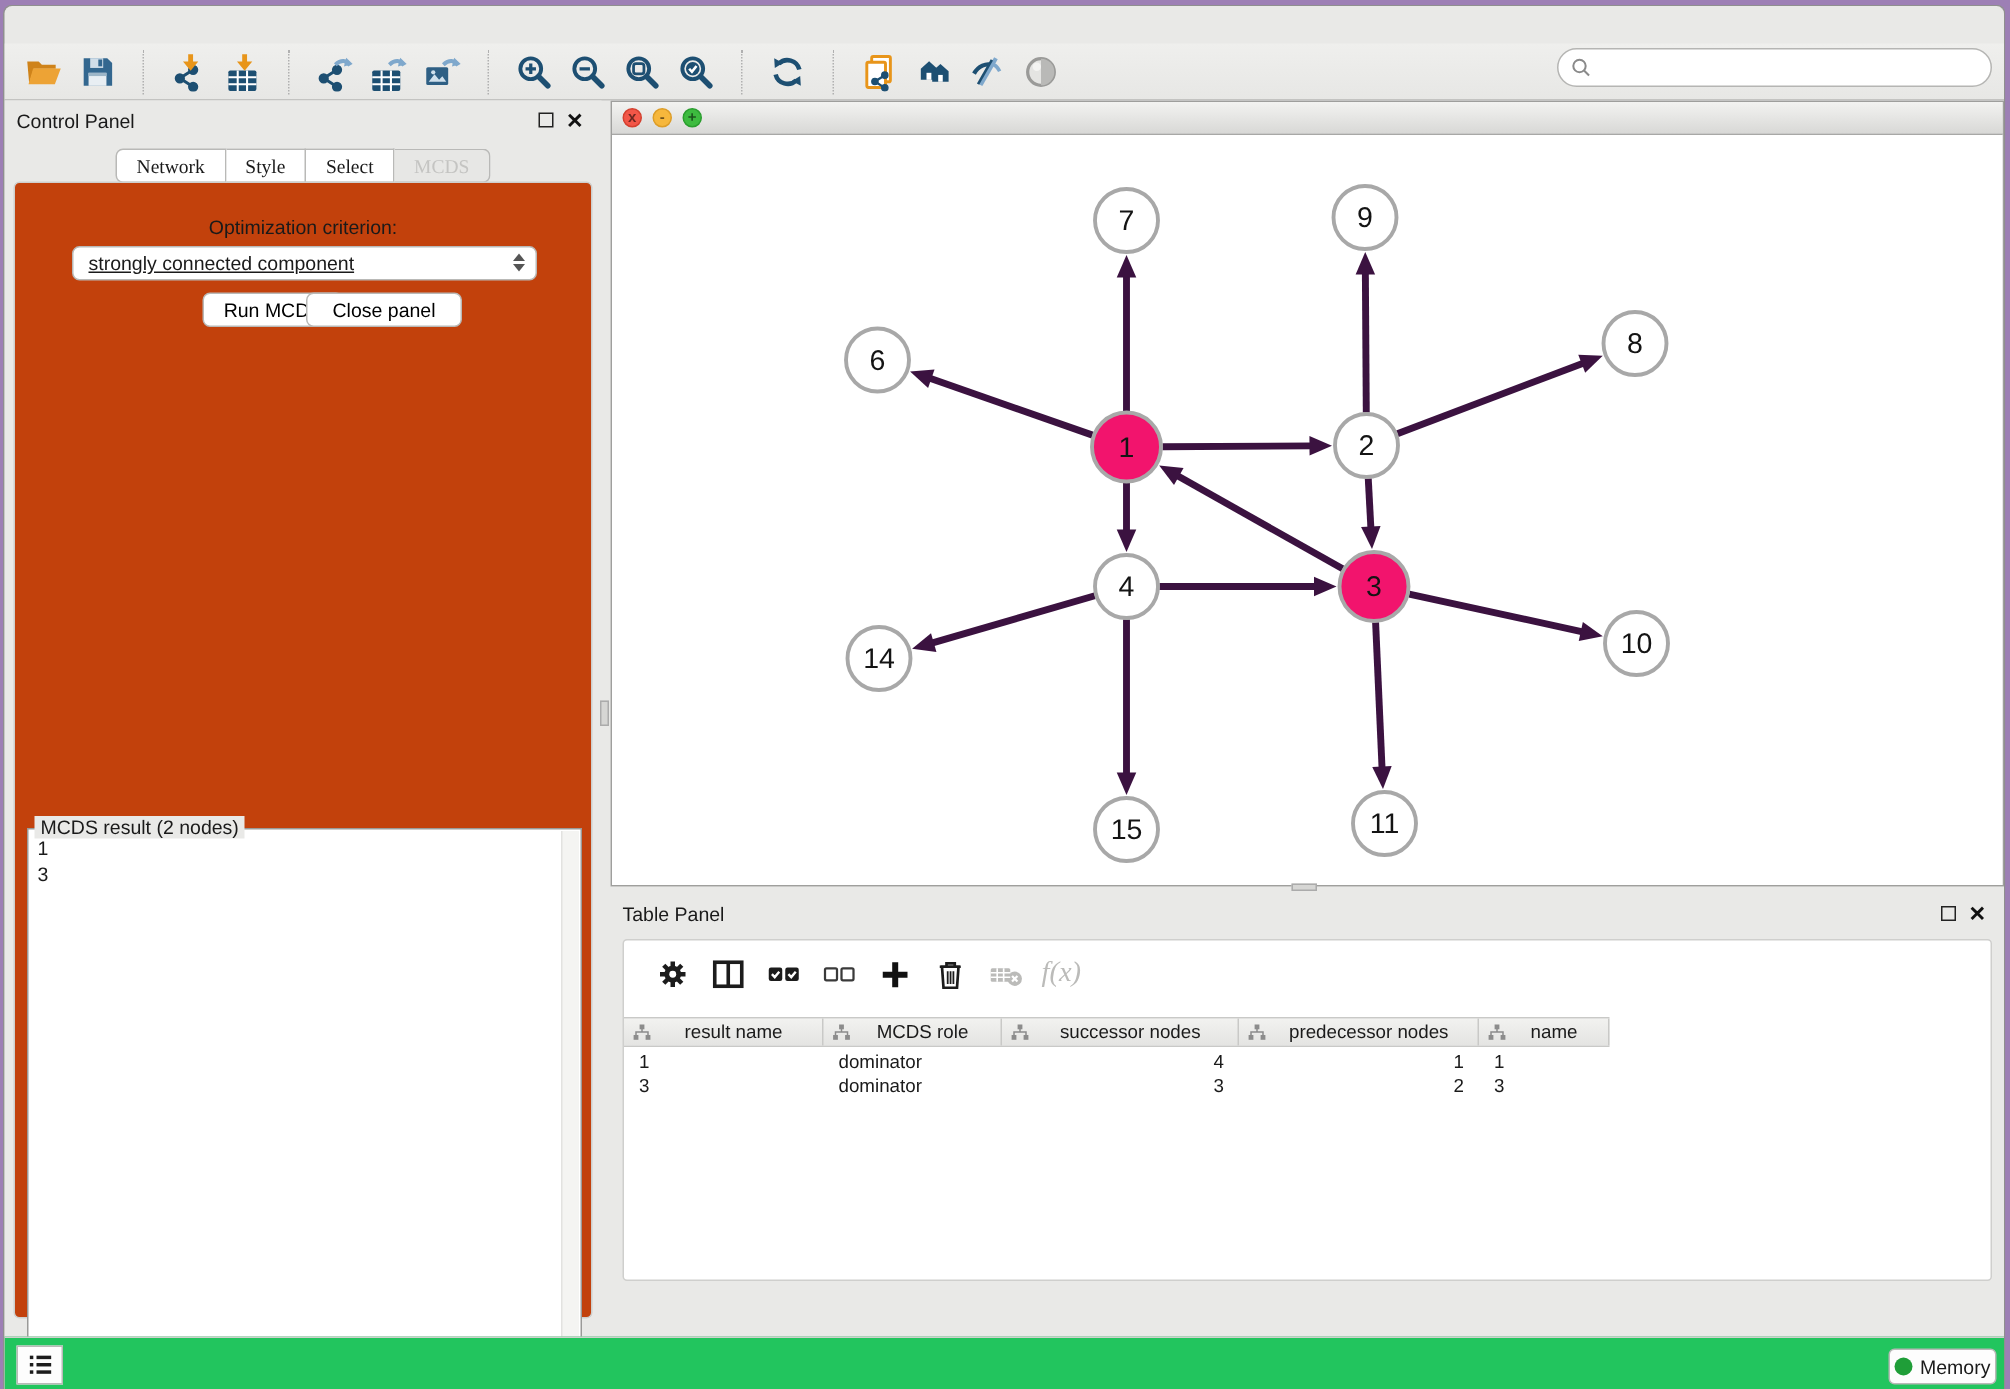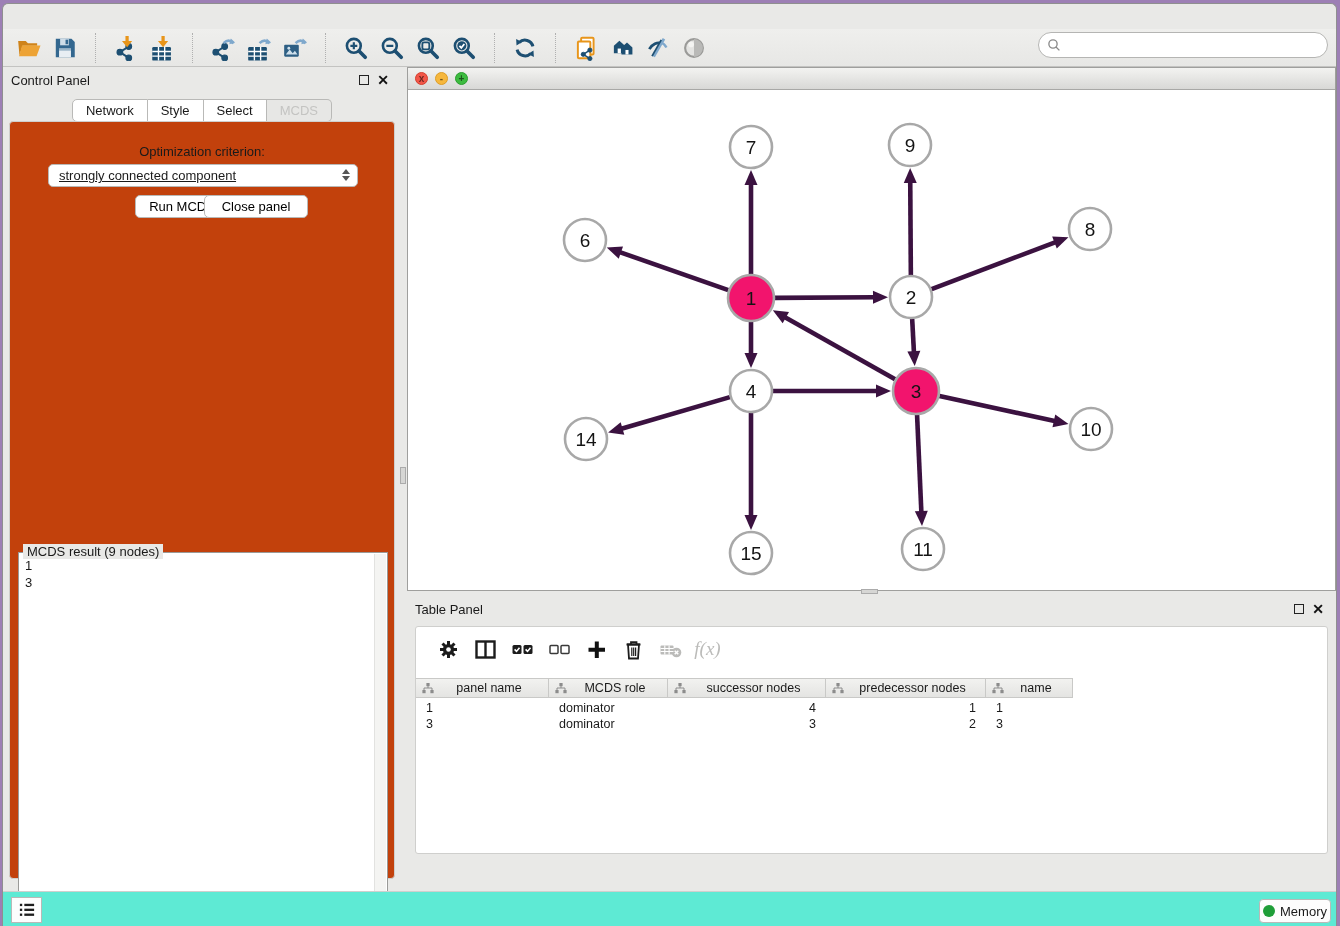--- a/index.html
+++ b/index.html
@@ -46,21 +46,21 @@
     font-family:"Liberation Sans",sans-serif; }
   
   .panel-header-title { font-size:13px; color:#1a1a1a; }
   .panel-icons { display:flex; align-items:center; gap:8px; }
   .float-icon { width:10px; height:10px; border:1.6px solid #222; display:inline-block; }
   .close-icon { font-weight:bold; font-size:14px; color:#111; line-height:10px; }
   
   #control-panel { position:absolute; left:0; top:63px; width:398px; height:824px; background:#e9e9e7; }
   #control-panel-header { position:absolute; left:0; top:0; width:100%; height:26px;
     display:flex; align-items:center; justify-content:space-between; padding:0 12px 0 8px; }
-  .seg-tabs { display:flex; }
+  .seg-tabs { display:flex;font-family:Liberation Serif, serif; }
   .seg-tab { height:23px; padding:2px 13px; background:#fff; border:1px solid #b9b9b7;
     border-left:none; font-size:13px; display:flex; align-items:center; }
   .seg-tab:first-child { border-left:1px solid #b9b9b7; border-radius:5px 0 0 5px; }
   .seg-tab:last-child { border-radius:0 5px 5px 0; }
   .seg-tab.seg-active-gray { background:#e7e7e5; color:#c4c4c2; }
   #cp-tabs { position:absolute; top:32px; left:0; width:100%; display:flex; justify-content:center; }
   #cp-body { position:absolute; left:6px; top:54px; width:386px; height:758px;
     border:1px solid #cfcfcd; border-radius:4px; background:#c2410c; }
   #opt-label { position:absolute; top:22px; width:100%; text-align:center; font-size:13px; }
   #criterion-select { position:absolute; left:38px; top:42px; width:310px; height:23px;
@@ -101,21 +101,21 @@
     background:linear-gradient(#f2f2f0,#e4e4e2); border-top:1px solid #c9c9c7; border-bottom:1px solid #c9c9c7; }
   .gh-cell { display:flex; align-items:center; justify-content:center; gap:5px; border-right:1px solid #c9c9c7;
     font-size:12.5px; position:relative; }
   .gh-cell svg { position:absolute; left:6px; }
   .grid-row { position:absolute; left:0; height:16px; display:flex; font-size:12.5px; }
   .gr-cell { padding:0 10px; display:flex; align-items:center; }
   .gr-cell.num-right { justify-content:flex-end; }
   #table-tabs { position:absolute; left:0; top:269px; width:100%; display:flex; justify-content:center; }
   
   #statusbar { position:absolute; left:0; top:887px; width:100%; height:36px;
-    background:#5eead4; border-top:1px solid #cfcfcd; }
+    background:#22c55e; border-top:1px solid #cfcfcd; }
   #status-left-btn { position:absolute; left:8px; top:5px; width:31px; height:26px;
     background:#fdfdfd; border:1px solid #b9b9b7; display:flex; align-items:center; justify-content:center; }
   #memory-btn { position:absolute; right:5px; top:7px; width:72px; height:24px;
     background:#fdfdfd; border:1px solid #b9b9b7; border-radius:4px;
     display:flex; align-items:center; justify-content:center; gap:5px; font-size:13px; }
   #memory-dot { width:12px; height:12px; border-radius:50%; background:#1f9e38; }
 </style>
 </head>
 <body>
 
@@ -316,21 +316,21 @@
       <div id="criterion-select">
         <span>strongly connected component</span>
         <span class="stepper">
             <span class="up"></span>
             <span class="dn"></span>
           </span>
       </div>
       <button class="cp-btn" style="left:86px; width:94px;margin-left:39px;">Run MCDS</button>
       <button class="cp-btn" style="left:194px; width:104px;">Close panel</button>
       <div id="mcds-result">
-        <div id="mcds-result-legend">MCDS result (9 nodes)</div>
+        <div id="mcds-result-legend">MCDS result (2 nodes)</div>
         <div id="mcds-result-list">
             <div>1</div>
             <div>3</div>
           </div>
         <div id="mcds-scrollbar"></div>
       </div>
     </div>
   </div>
 
   <div id="network-frame">
@@ -519,21 +519,21 @@
       <div id="grid-header">
           <div class="gh-cell" style="width: 133px;">
             <svg width="12" height="12" viewBox="0 0 12 12">
   <path d="M6 4v2M2 8V6h8v2" stroke="#8c8c8c" fill="none" stroke-width="1"></path>
   <g fill="#8c8c8c">
                 <rect x="4.4" y="1" width="3.2" height="3.2"></rect>
                 <rect x="0.4" y="8" width="3.2" height="3.2"></rect>
                 <rect x="8.4" y="8" width="3.2" height="3.2"></rect>
               </g>
             </svg>
-            <span style="padding-left:14px">panel name</span>
+            <span style="padding-left:14px">result name</span>
           </div>
           <div class="gh-cell" style="width: 119px;">
             <svg width="12" height="12" viewBox="0 0 12 12">
   <path d="M6 4v2M2 8V6h8v2" stroke="#8c8c8c" fill="none" stroke-width="1"></path>
   <g fill="#8c8c8c">
                 <rect x="4.4" y="1" width="3.2" height="3.2"></rect>
                 <rect x="0.4" y="8" width="3.2" height="3.2"></rect>
                 <rect x="8.4" y="8" width="3.2" height="3.2"></rect>
               </g>
             </svg>

